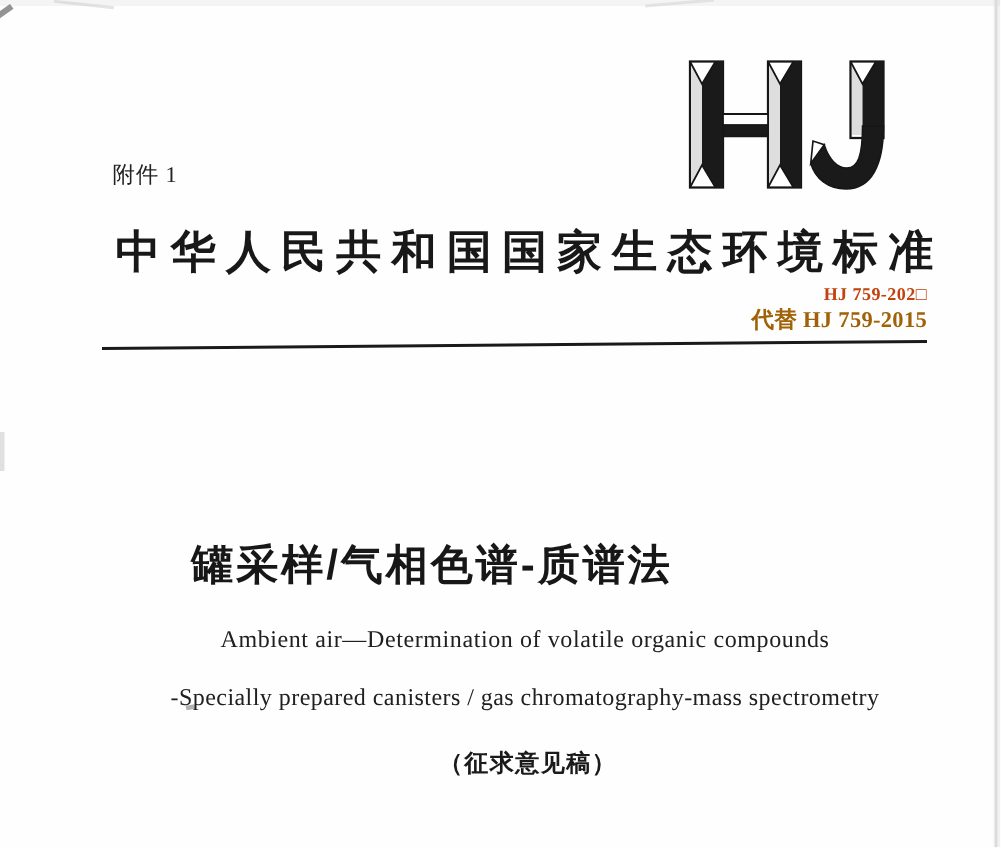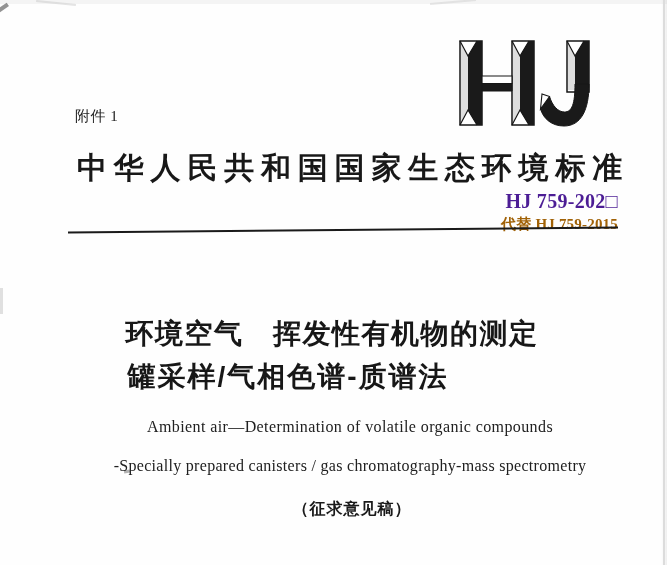--- a/index.html
+++ b/index.html
@@ -17,21 +17,21 @@
     font-size:15px;letter-spacing:.5px;color:#222;margin-top:16px;
   }
   .logo{position:absolute;left:440px;top:18px;width:165px;height:115px;}
   .logo svg{display:block;width:165px;height:115px;}
 
   .header-title{
     position:absolute;left:77px;top:148px;margin:0;white-space:nowrap;
     font-size:30px;font-weight:700;letter-spacing:6.8px;color:#181818;
   }
   .std-block{position:absolute;right:49px;top:189px;text-align:right;line-height:1.2;}
-  .std-num{font-size:20px;font-weight:700;letter-spacing:.3px;color:#4c1d95;white-space:nowrap;}
+  .std-num{font-size:12px;font-weight:700;letter-spacing:.3px;color:#c2410c;white-space:nowrap;}
   .replaces{font-size:15px;font-weight:600;margin-top:2px;letter-spacing:.2px;color:#a16207;white-space:nowrap;}
 
   .rule{
     position:absolute;left:68px;top:229px;width:550px;height:2.4px;
     background:#1a1a1a;transform:rotate(-0.5deg);transform-origin:center;
   }
 
   .title-cn-1{position:absolute;left:0;top:315px;width:664px;text-align:center;
     font-size:28px;letter-spacing:1.5px;color:#171717;white-space:nowrap;}
   .title-cn-2{position:absolute;left:0;top:358px;width:576px;text-align:center;
@@ -100,21 +100,20 @@
 
   <h1 class="header-title serif">中华人民共和国国家生态环境标准</h1>
 
   <div class="std-block">
     <div class="std-num serif">HJ 759-202□</div>
     <div class="replaces serif">代替 HJ 759-2015</div>
   </div>
 
   <div class="rule"></div>
 
-  <div class="title-cn-1 hei">环境空气　挥发性有机物的测定</div>
   <div class="title-cn-2 hei">罐采样/气相色谱-质谱法</div>
 
   <div class="title-en-1 serif">Ambient air—Determination of volatile organic compounds</div>
   <div class="title-en-2 serif">-Specially prepared canisters / gas chromatography-mass spectrometry</div>
 
   <div class="draft hei">（征求意见稿）</div>
 
   <div class="edge-right-shade"></div>
   <div class="edge-right-line"></div>
 </div>

